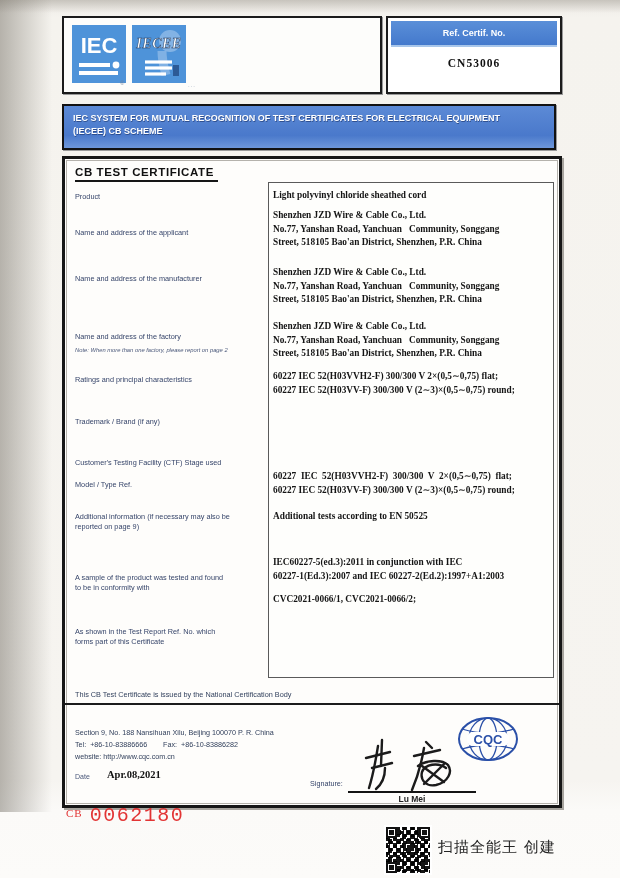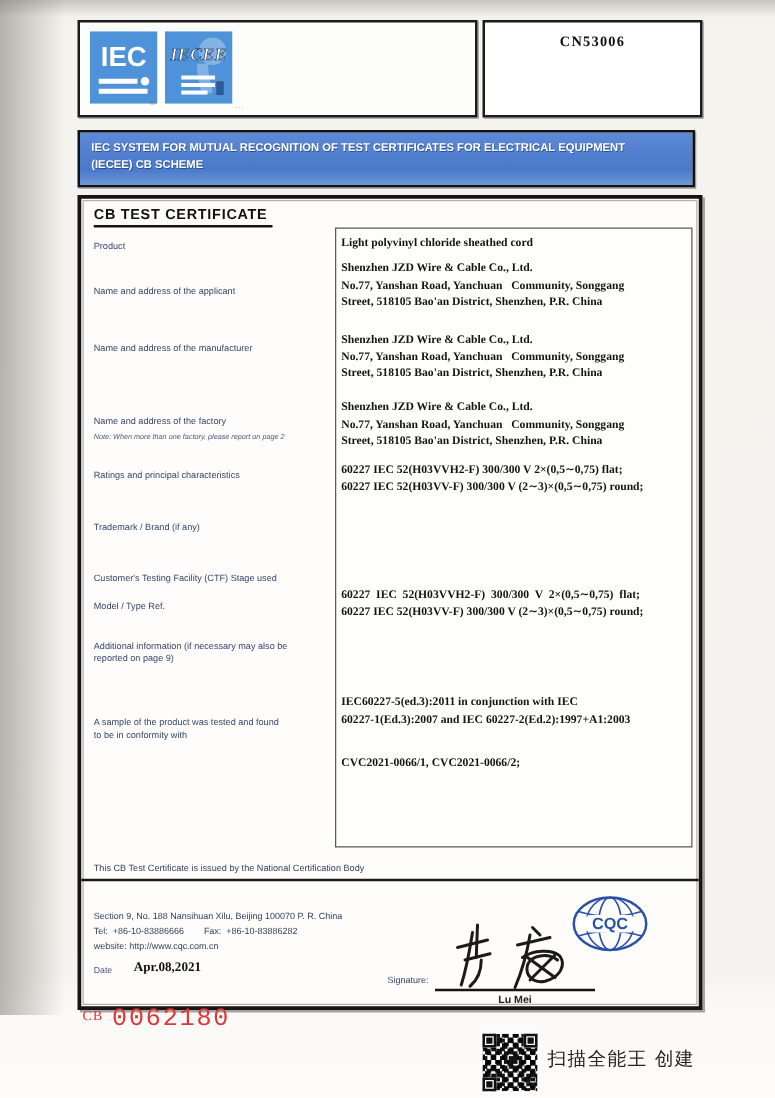--- a/index.html
+++ b/index.html
@@ -104,20 +104,21 @@
     <text x="27" y="23" text-anchor="middle" font-family="Liberation Serif,serif" font-style="italic" font-size="14" font-weight="bold" fill="#ffffff" stroke="#1d3a63" stroke-width="0.5" letter-spacing="0.5">IECEE</text>
     <line x1="13" y1="37" x2="40" y2="37" stroke="#ffffff" stroke-width="3.2"></line>
     <line x1="13" y1="43" x2="40" y2="43" stroke="#ffffff" stroke-width="3.2"></line>
     <line x1="13" y1="49" x2="34" y2="49" stroke="#ffffff" stroke-width="3.2"></line>
     <rect x="41" y="40" width="6" height="11" fill="#2c5a96"></rect>
   </svg>
   <span class="tm-mark">...</span>
 </div>
 
 <div class="ref-box">
+  <div class="ref-header">Ref. Certif. No.</div>
   <div class="ref-value">CN53006</div>
 </div>
 
 <div class="banner">IEC SYSTEM FOR MUTUAL RECOGNITION OF TEST CERTIFICATES FOR ELECTRICAL EQUIPMENT
 (IECEE) CB SCHEME</div>
 
 <div class="cert">
   <div class="cert-title">CB TEST CERTIFICATE</div>
 
   <div class="values-panel"></div>
@@ -128,40 +129,43 @@
   <div class="lbl" style="top:173px">Name and address of the factory</div>
   <div class="lbl-note" style="top:188px">Note: When more than one factory, please report on page 2</div>
   <div class="lbl" style="top:216px">Ratings and principal characteristics</div>
   <div class="lbl" style="top:258px">Trademark / Brand (if any)</div>
   <div class="lbl" style="top:299px">Customer's Testing Facility (CTF) Stage used</div>
   <div class="lbl" style="top:321px">Model / Type Ref.</div>
   <div class="lbl" style="top:353px">Additional information (if necessary may also be
 reported on page 9)</div>
   <div class="lbl" style="top:414px">A sample of the product was tested and found
 to be in conformity with</div>
+  <div class="lbl" style="top:468px">As shown in the Test Report Ref. No. which
+forms part of this Certificate</div>
 
   <div class="val" style="top:30px">Light polyvinyl chloride sheathed cord</div>
   <div class="val" style="top:50px">Shenzhen JZD Wire &amp; Cable Co., Ltd.
 No.77, Yanshan Road, Yanchuan   Community, Songgang
 Street, 518105 Bao'an District, Shenzhen, P.R. China</div>
   <div class="val" style="top:107px">Shenzhen JZD Wire &amp; Cable Co., Ltd.
 No.77, Yanshan Road, Yanchuan   Community, Songgang
 Street, 518105 Bao'an District, Shenzhen, P.R. China</div>
   <div class="val" style="top:161px">Shenzhen JZD Wire &amp; Cable Co., Ltd.
 No.77, Yanshan Road, Yanchuan   Community, Songgang
 Street, 518105 Bao'an District, Shenzhen, P.R. China</div>
   <div class="val" style="top:211px">60227 IEC 52(H03VVH2-F) 300/300 V 2×(0,5∼0,75) flat;
 60227 IEC 52(H03VV-F) 300/300 V (2∼3)×(0,5∼0,75) round;</div>
   <div class="val" style="top:260px"></div>
   <div class="val" style="top:300px"></div>
   <div class="val" style="top:311px">60227  IEC  52(H03VVH2-F)  300/300  V  2×(0,5∼0,75)  flat;
 60227 IEC 52(H03VV-F) 300/300 V (2∼3)×(0,5∼0,75) round;</div>
+  <div class="val" style="top:351px">Additional tests according to EN 50525</div>
   <div class="val" style="top:397px">IEC60227-5(ed.3):2011 in conjunction with IEC
 60227-1(Ed.3):2007 and IEC 60227-2(Ed.2):1997+A1:2003</div>
-  <div class="val" style="top:446px">CVC2021-0066/1, CVC2021-0066/2;</div>
+  <div class="val" style="top:434px">CVC2021-0066/1, CVC2021-0066/2;</div>
 
   <div class="issued">This CB Test Certificate is issued by the National Certification Body</div>
   <div class="footer-divider"></div>
   <div class="ncb-addr">Section 9, No. 188 Nansihuan Xilu, Beijing 100070 P. R. China</div>
   <div class="ncb-tel">Tel:  +86-10-83886666        Fax:  +86-10-83886282</div>
   <div class="ncb-web">website: http://www.cqc.com.cn</div>
   <div class="date-lbl">Date</div>
   <div class="date-val">Apr.08,2021</div>
   <div class="sig-lbl">Signature:</div>
 

